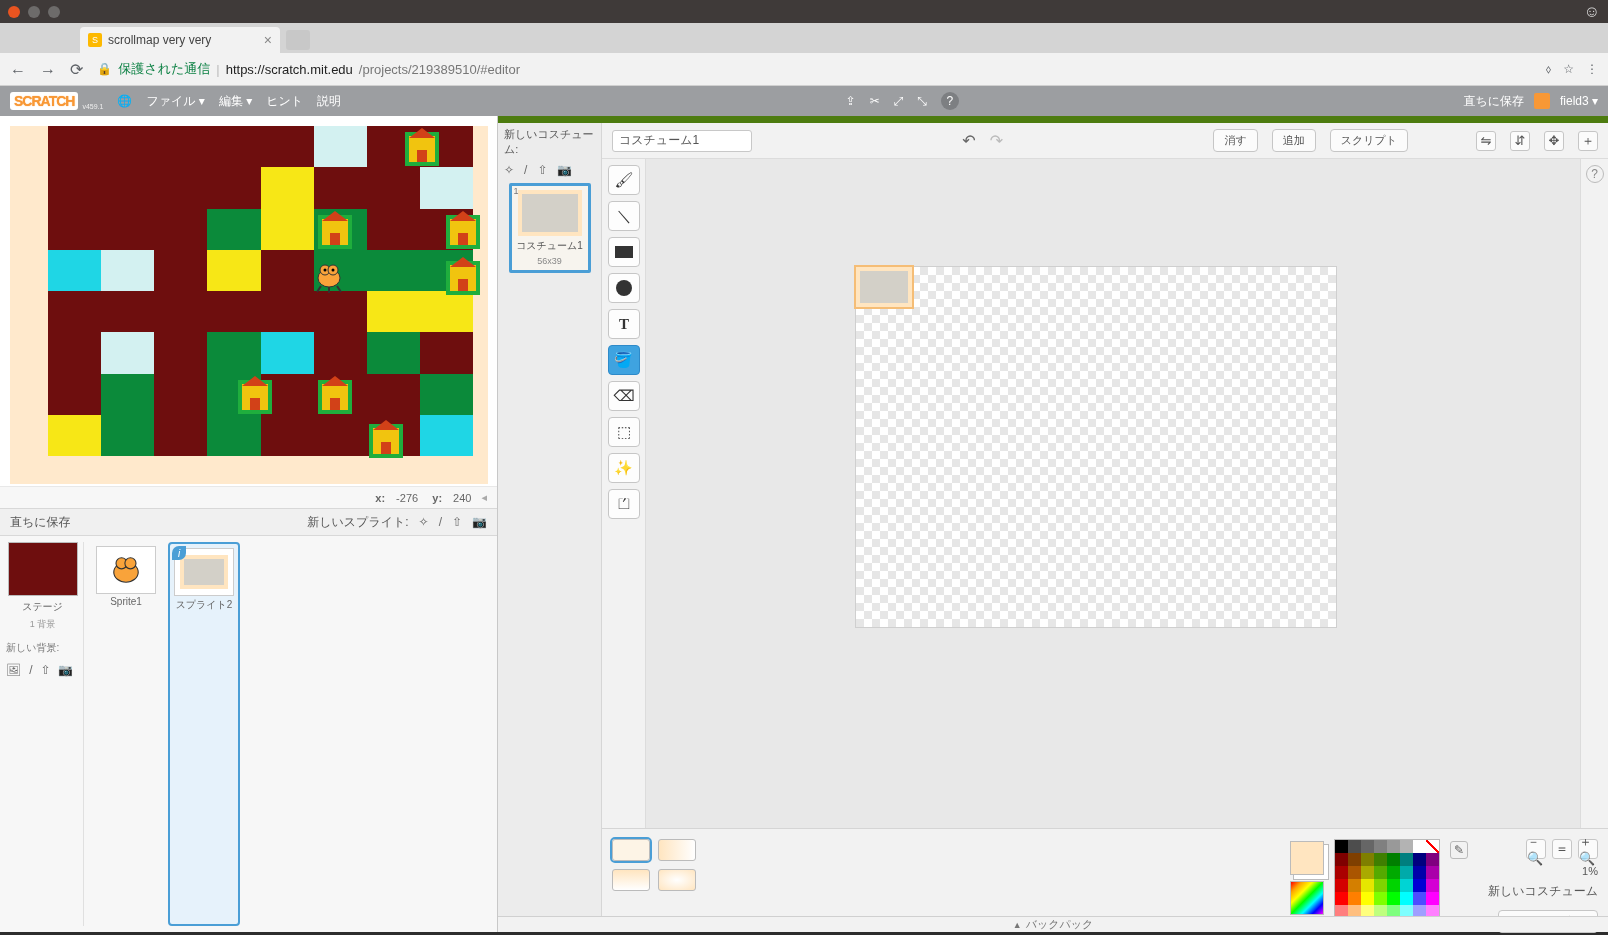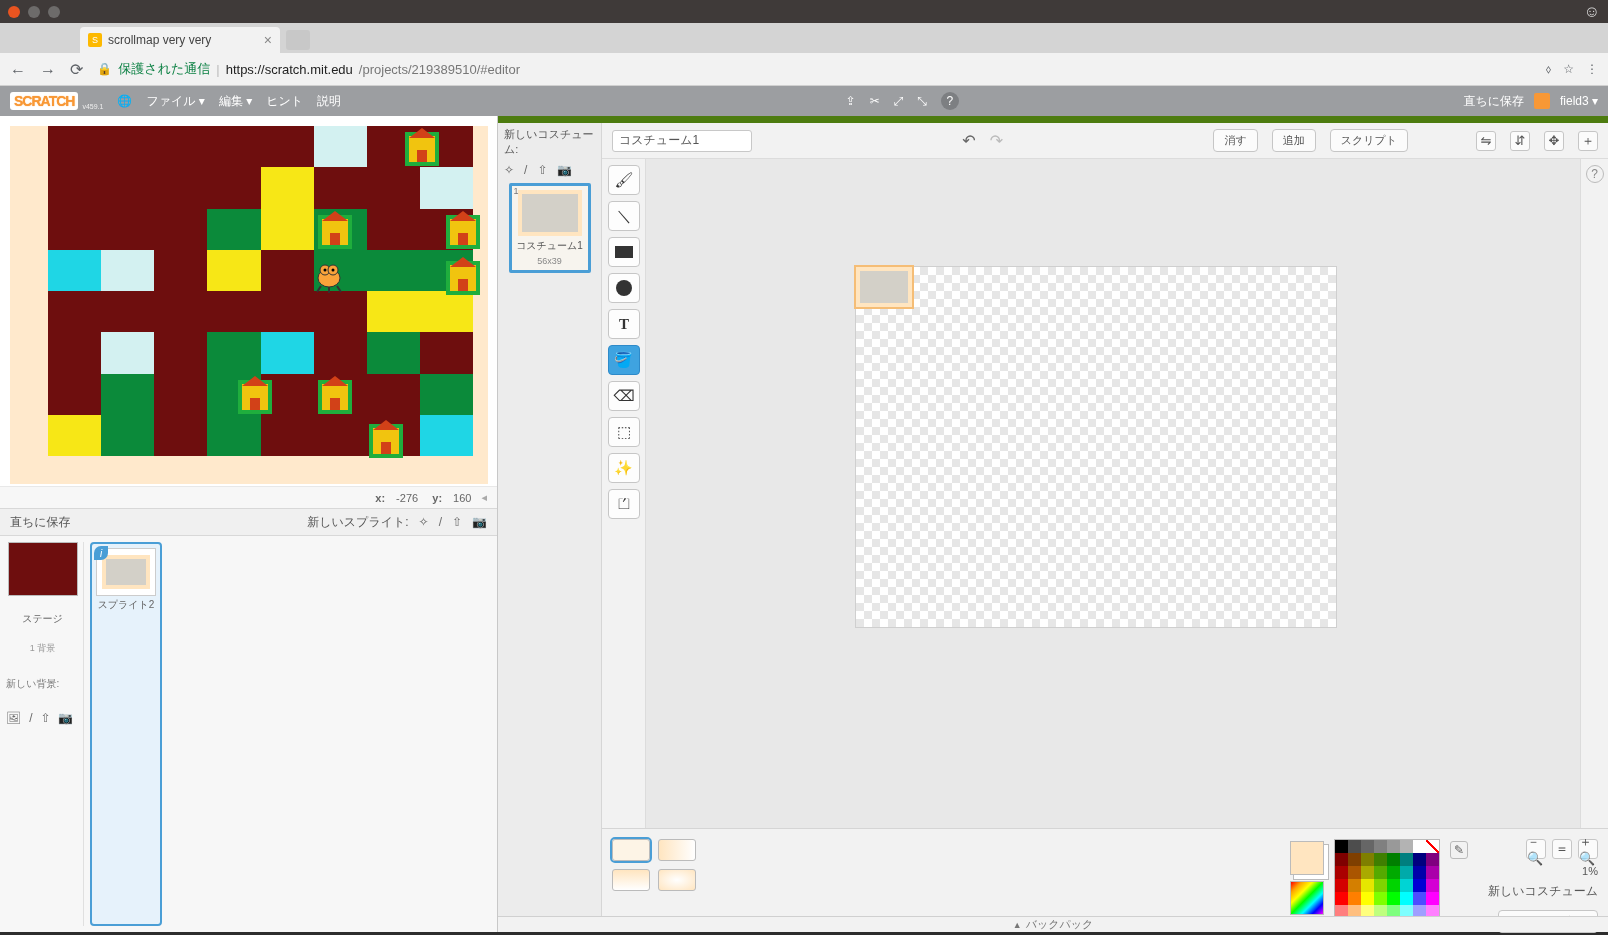--- a/index.html
+++ b/index.html
@@ -68,21 +68,21 @@
 .house .door{position:absolute;bottom:4px;left:12px;width:10px;height:12px;background:#d24118;z-index:2;}
 .cat{position:absolute;width:36px;height:36px;}
 .cat svg{width:100%;height:100%;}
 .coords{height:22px;display:flex;justify-content:flex-end;align-items:center;padding-right:10px;font-size:11px;color:#666;background:#f7f7f7;border-top:1px solid #e8e8e8;gap:4px;}
 
 
 .sprhdr{height:28px;background:#f0f0f0;border-top:1px solid #d8d8d8;border-bottom:1px solid #d8d8d8;display:flex;align-items:center;padding:0 10px;font-size:12px;color:#555;}
 .sprhdr .r{margin-left:auto;display:flex;gap:10px;align-items:center;}
 .ico{color:#6b6b6b;}
 .sprites{flex:1;display:flex;padding:6px;gap:6px;background:#f7f7f7;}
-.sp-stage{width:78px;display:flex;flex-direction:column;align-items:center;gap:16px;border-right:1px solid #e0e0e0;padding-right:4px;}
+.sp-stage{width:78px;display:flex;flex-direction:column;align-items:center;gap:4px;border-right:1px solid #e0e0e0;padding-right:4px;}
 .sp-stage .sthumb{width:70px;height:54px;background:#6e0e0e;border:1px solid #bbb;}
 .sp-lbl{font-size:10px;color:#666;text-align:center;}
 .sp-sub{font-size:9px;color:#999;}
 .newbg{font-size:10px;color:#777;margin-top:6px;align-self:flex-start;}
 .newbg-icons{display:flex;gap:8px;margin-top:4px;align-self:flex-start;}
 .sprlist{display:flex;gap:6px;}
 .sprite{width:72px;display:flex;flex-direction:column;align-items:center;gap:2px;padding:4px;border-radius:4px;position:relative;}
 .sprite.sel{background:#e6f2fb;border:2px solid #4a9ed6;}
 .sprite .th{width:60px;height:48px;border:1px solid #ccc;background:#fff;display:flex;align-items:center;justify-content:center;}
 .sprite .info{position:absolute;top:2px;left:2px;width:14px;height:14px;background:#4a9ed6;color:#fff;border-radius:7px 0 7px 0;font-size:10px;display:flex;align-items:center;justify-content:center;font-style:italic;}
@@ -327,21 +327,21 @@
               <circle cx="22" cy="12" r="5" fill="#f9a33a" stroke="#333"></circle>
               <circle cx="14" cy="12" r="1.5" fill="#000"></circle>
               <circle cx="22" cy="12" r="1.5" fill="#000"></circle>
               <path d="M10 28 l-4 6 M18 29 l0 6 M26 28 l4 6" stroke="#333" stroke-width="2"></path>
             </svg>
         </div>
       </div>
     </div>
     <div class="coords">
       <b>x:</b>&nbsp;<span>-276</span>&nbsp;&nbsp;
-      <b>y:</b>&nbsp;<span>160</span>
+      <b>y:</b>&nbsp;<span>240</span>
       <span style="margin-left:6px;color:#aaa;">◂</span>
     </div>
 
     <div class="sprhdr">
       <span>直ちに保存</span>
       <div class="r">
         <span>新しいスプライト:</span>
         <span class="ico">✧</span>
         <span class="ico">/</span>
         <span class="ico">⇧</span>
@@ -356,20 +356,30 @@
         <span class="sp-sub">1 背景</span>
         <span class="newbg">新しい背景:</span>
         <div class="newbg-icons">
           <span class="ico">🖼</span>
           <span class="ico">/</span>
           <span class="ico">⇧</span>
           <span class="ico">📷</span>
         </div>
       </div>
       <div class="sprlist">
+        <div class="sprite">
+          <div class="th">
+              <svg width="40" height="40" viewBox="0 0 36 36">
+                <ellipse cx="18" cy="20" rx="11" ry="9" fill="#f9a33a" stroke="#333"></ellipse>
+                <circle cx="14" cy="12" r="5" fill="#f9a33a" stroke="#333"></circle>
+                <circle cx="22" cy="12" r="5" fill="#f9a33a" stroke="#333"></circle>
+              </svg>
+            </div>
+          <span class="sp-lbl">Sprite1</span>
+        </div>
         <div class="sprite sel">
           <span class="info">i</span>
           <div class="th">
               <div style="width:48px;height:34px;background:#d3d0c8;border:4px solid #ffe5c0;"></div>
             </div>
           <span class="sp-lbl">スプライト2</span>
         </div>
       </div>
     </div>
   </div>

